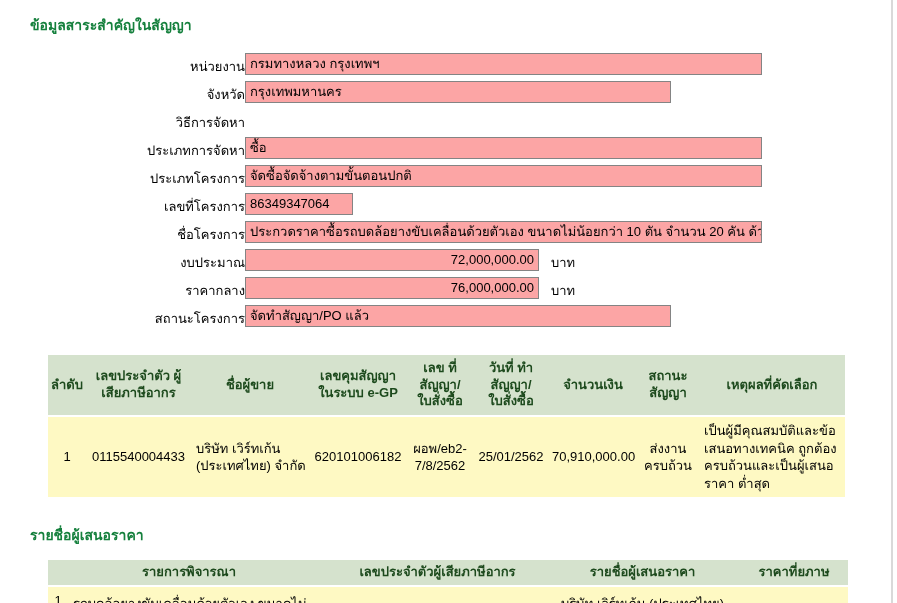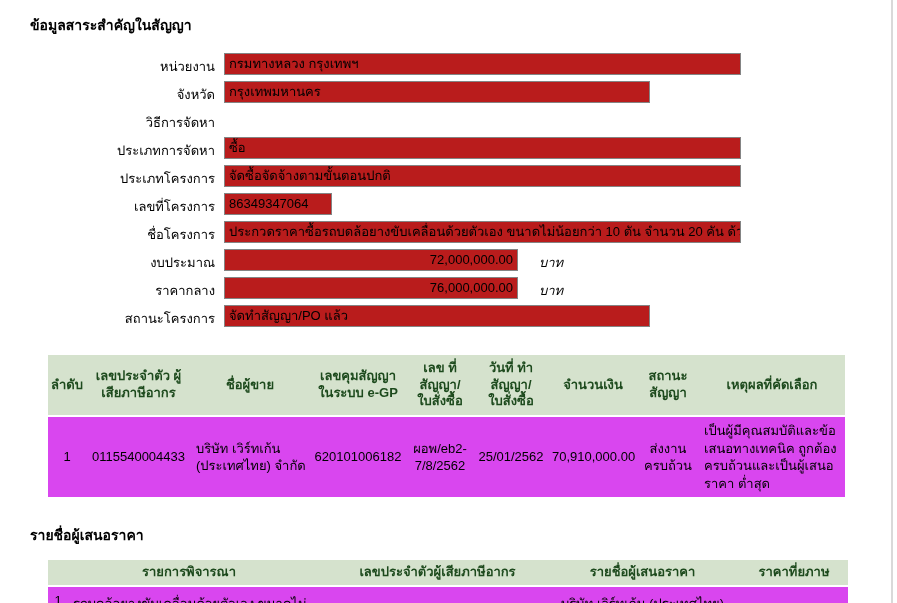--- a/index.html
+++ b/index.html
@@ -1,44 +1,44 @@
 <!DOCTYPE html>
 <html><head>
 <meta charset="utf-8">
 <style>
   html,body{margin:0;padding:0;}
   body{
     width:897px;height:603px;background:#ffffff;position:relative;overflow:hidden;
     font-family:"Liberation Sans","DejaVu Sans",sans-serif;font-size:13px;color:#000;
   }
   .vline{position:absolute;top:0;right:4px;width:2px;height:603px;background:#d9d9d9;}
-  .section-title{margin:0;font-size:14px;font-weight:bold;color:#000000;padding-left:30px;}
+  .section-title{margin:0;font-size:14px;font-weight:bold;color:#15803d;padding-left:30px;}
   .title-1{padding-top:14px;}
   .title-2{padding-top:25px;}
   
   .form{margin-top:17px;}
   .frow{display:flex;align-items:flex-start;margin-bottom:4px;}
-  .flabel{width:212px;text-align:right;padding-right:9px;box-sizing:border-box;padding-top:3px;margin-left:12px;}
+  .flabel{width:245px;text-align:right;padding-right:0;box-sizing:border-box;padding-top:3px;}
   .fbox{
-    background:#b91c1c;border:1px solid #848484;padding:1px 4px;height:18px;line-height:18px;
+    background:#fca5a5;border:1px solid #848484;padding:1px 4px;height:18px;line-height:18px;
     white-space:nowrap;overflow:hidden;
   }
   .w-full{width:507px;}
   .w-med{width:416px;}
   .w-short{width:98px;}
   .w-money{width:284px;text-align:right;}
-  .suffix{padding-left:21px;padding-top:3px;font-style:italic;}
+  .suffix{padding-left:12px;padding-top:3px;}
   
   table{border-collapse:separate;border-spacing:0 2px;margin-left:48px;table-layout:fixed;}
   th{
     background:#d5e2cd;color:#1d4a1d;font-weight:bold;font-size:13px;
     padding:4px 3px;vertical-align:middle;text-align:center;line-height:1.3;
   }
   td{
-    background:#d946ef;font-size:13px;padding:5px 3px;vertical-align:middle;
+    background:#fef9c3;font-size:13px;padding:5px 3px;vertical-align:middle;
     text-align:center;line-height:1.35;
   }
   .t1{width:797px;margin-top:24px;}
   .t1 th{height:52px;}
   .t2{width:800px;margin-top:12px;}
   td.cell-left{text-align:left;padding-left:5px;}
   td.cell-right{text-align:right;padding-right:5px;margin-top:21px;}
   td.cell-top{vertical-align:top;}
   .t2 td{height:40px;}
 </style>

